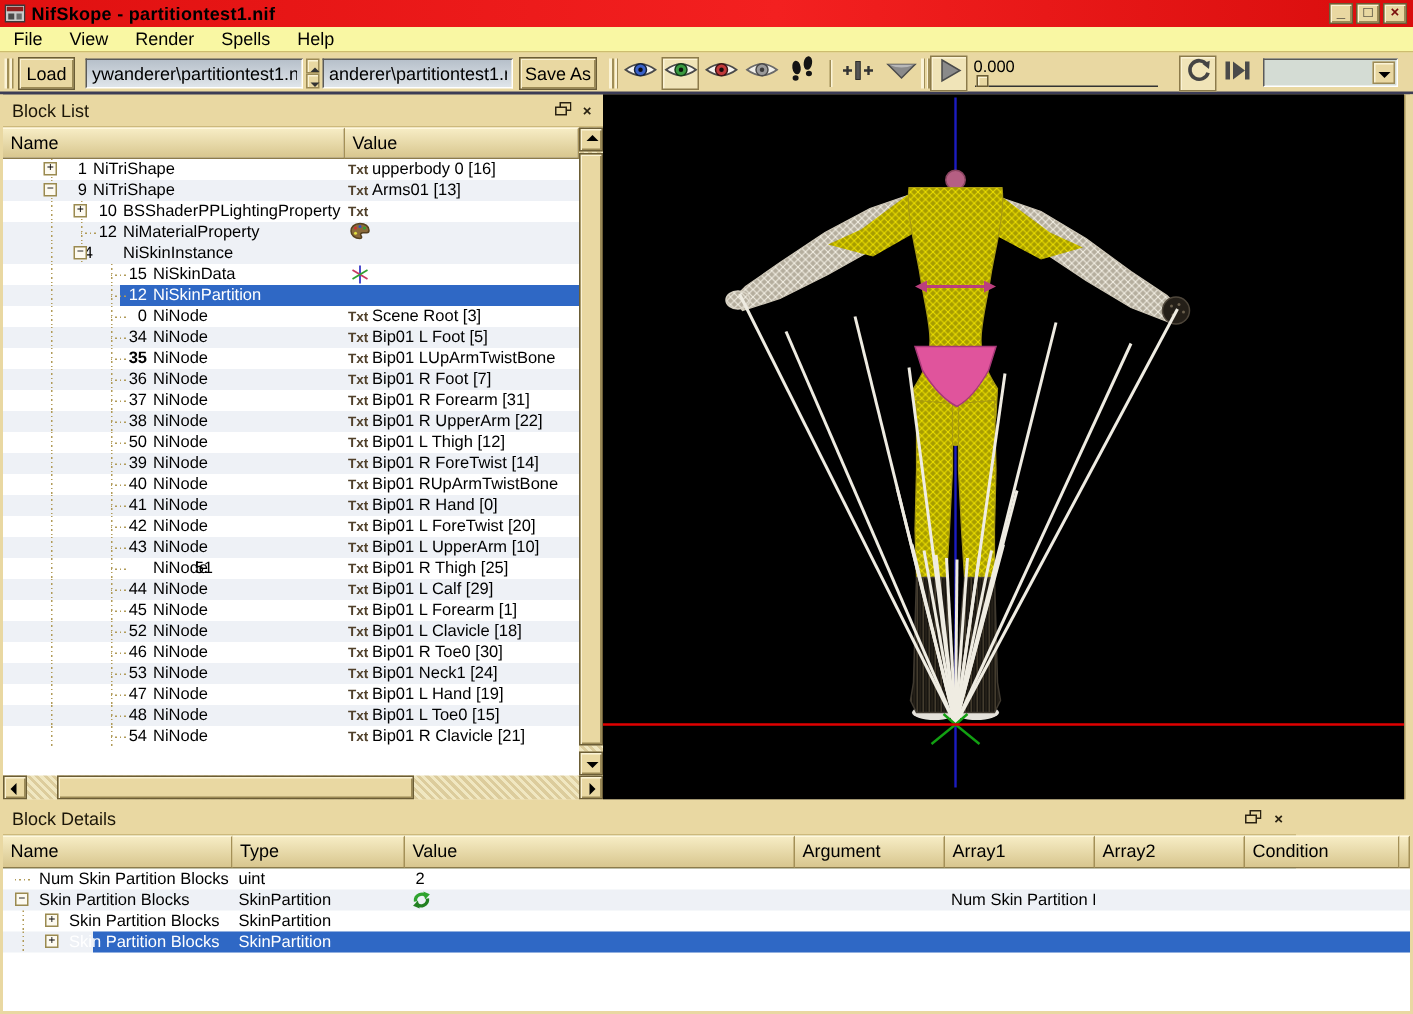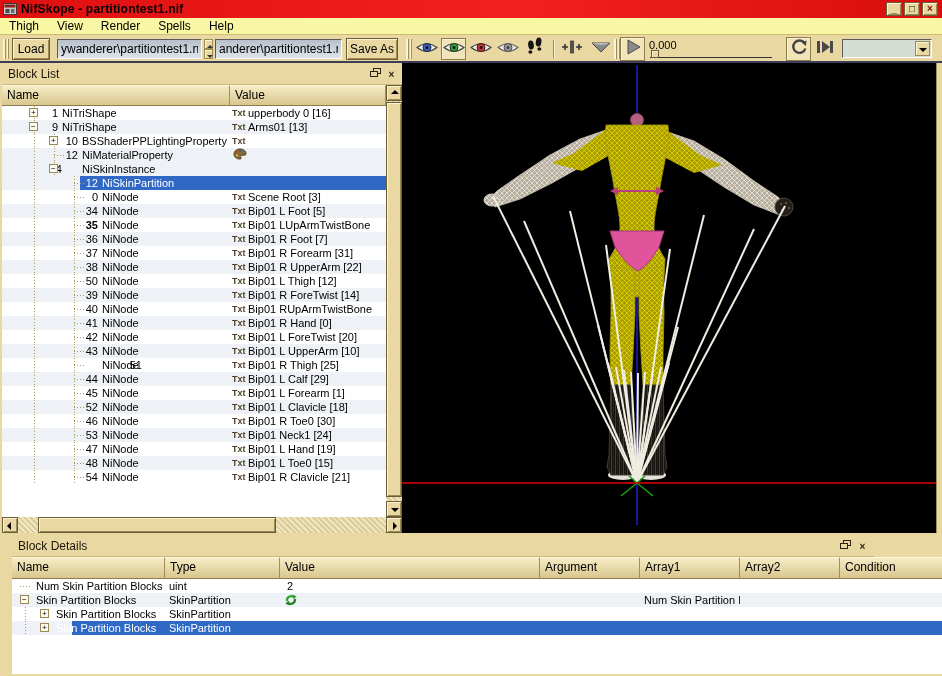--- a/index.html
+++ b/index.html
@@ -84,21 +84,21 @@
   .sbtn.lf::after{left:4px;top:4px;border-right-color:#000;border-left-width:0;}
   .sbtn.rt::after{left:6px;top:4px;border-left-color:#000;border-right-width:0;}
   .sthumb{position:absolute;background:var(--tan);border:1px solid var(--outline);box-shadow:inset 1px 1px 0 var(--bevL), inset -1px -1px 0 #9c8a56;}
 
   
   .viewport{left:402px;top:63px;width:534px;height:470px;background:#000;}
   .vp-rborder{left:936px;top:63px;width:6px;height:470px;background:var(--tan);border-left:1px solid #a08e57;}
   .splitter{left:0;top:533px;width:942px;height:3px;background:var(--tan);}
 
   
-  .dtpanel{left:12px;top:536px;width:862px;height:138px;background:#14532d;}
+  .dtpanel{left:2px;top:536px;width:862px;height:138px;background:#14532d;}
   .dtheader{position:absolute;left:0;top:21px;width:938px;height:22px;background:linear-gradient(var(--hdr1),var(--hdr2));}
   .dtbody{position:absolute;left:0;top:43px;width:938px;bottom:0;background:#fff;overflow:hidden;}
   .tyval{position:absolute;white-space:nowrap;overflow:hidden;z-index:1;}
   .bottom-strip{left:0;top:674px;width:942px;height:2px;background:var(--tan);}
   .side-strip{top:63px;width:2px;height:613px;background:var(--tan);}
 </style>
 </head>
 <body>
 
 <div class="abs titlebar">
@@ -112,21 +112,21 @@
   </span>
   <span class="title-text">NifSkope - partitiontest1.nif</span>
   <span class="winbtns">
     <span class="wbtn">_</span>
     <span class="wbtn">□</span>
     <span class="wbtn close">×</span>
   </span>
 </div>
 
 <div class="abs menubar">
-  <span class="menuitem">Thigh</span>
+  <span class="menuitem">File</span>
   <span class="menuitem">View</span>
   <span class="menuitem">Render</span>
   <span class="menuitem">Spells</span>
   <span class="menuitem">Help</span>
 </div>
 
 <div class="abs toolbar">
   <span class="grip" style="left:3px"></span>
   <button class="tbtn" style="left:12px;width:38px">Load</button>
   <input class="tfield" style="left: 57px; width: 145px;" value="ywanderer\partitiontest1.nif">
@@ -280,20 +280,32 @@
             <circle cx="10" cy="4" r="1" fill="#30a030"></circle>
             <circle cx="4" cy="7.5" r="1" fill="#e0e040"></circle>
           </svg></span>
       </div>
       <div class="trow alt">
         <span class="vg" style="left: 32px;"></span>
         <span class="vg" style="left: 52px;"></span>
         <span class="exp" style="left: 47px;">−</span>
         <span class="num" style="left: 44px;">14</span>
         <span class="nm" style="left: 80px;">NiSkinInstance</span>
+      </div>
+      <div class="trow">
+        <span class="vg" style="left: 32px;"></span>
+        <span class="vg" style="left: 72px;"></span>
+        <span class="hs" style="left: 72px; width: 10px;"></span>
+        <span class="num" style="left: 80px;">15</span>
+        <span class="nm" style="left: 100px;">NiSkinData</span>
+        <span class="vicon"><svg width="14" height="14" viewBox="0 0 14 14">
+            <line x1="7" y1="1" x2="7" y2="13" stroke="#3838c8" stroke-width="1.2"></line>
+            <line x1="2" y1="4" x2="12" y2="10" stroke="#c83860" stroke-width="1.2"></line>
+            <line x1="2" y1="10" x2="12" y2="4" stroke="#30a030" stroke-width="1.2"></line>
+          </svg></span>
       </div>
       <div class="trow alt sel">
         <span class="vg" style="left: 32px;"></span>
         <span class="vg" style="left: 72px;"></span>
         <span class="selbar" style="left: 78px;"></span>
         <span class="hs" style="left: 72px; width: 10px;"></span>
         <span class="num" style="left: 80px;">12</span>
         <span class="nm" style="left: 100px;">NiSkinPartition</span>
       </div>
       <div class="trow">

